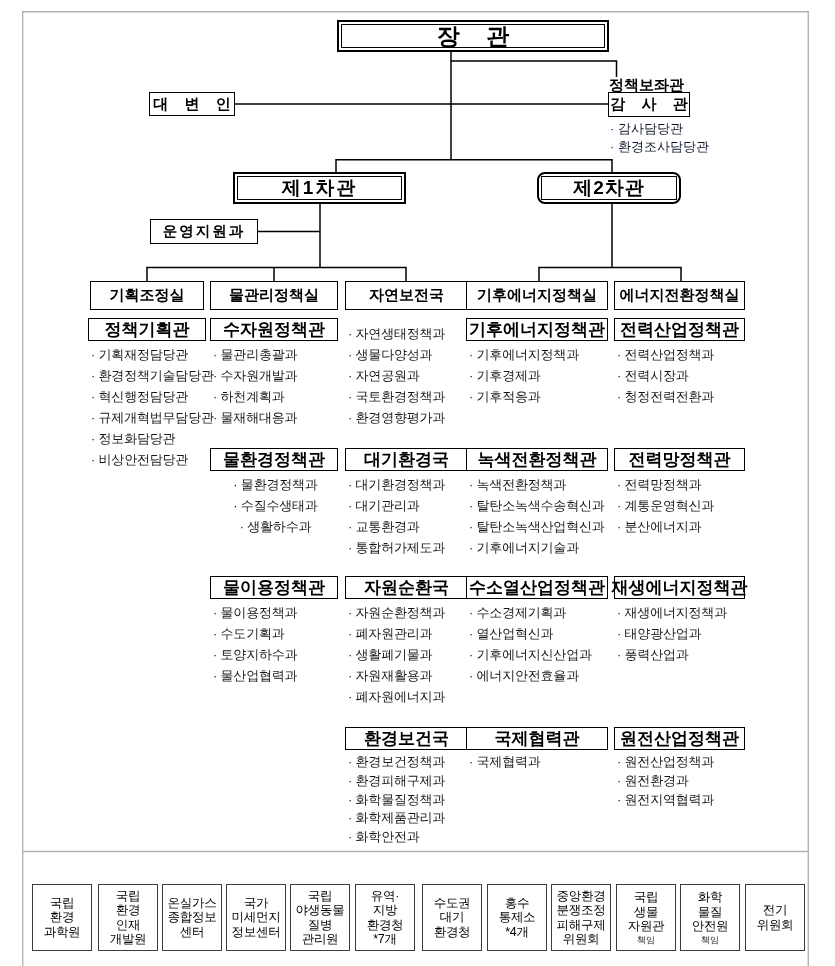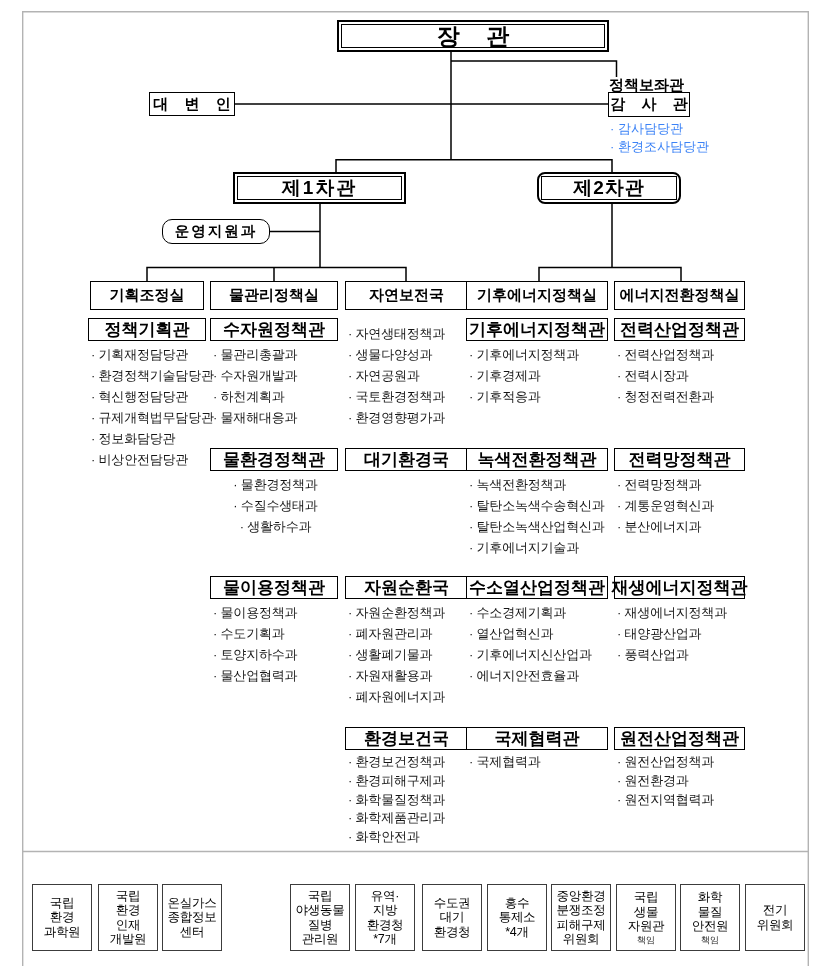--- a/index.html
+++ b/index.html
@@ -20,21 +20,21 @@
   .office{position:absolute;top:281px;height:29px;box-sizing:border-box;border:1.7px solid #000;background:#fff;
     display:flex;align-items:center;justify-content:center;font-weight:bold;font-size:15px;white-space:nowrap;}
   
   .group{position:absolute;}
   .ghead{box-sizing:border-box;border:1.6px solid #000;height:23px;width:100%;background:#fff;
     display:flex;align-items:center;justify-content:center;font-weight:bold;font-size:17px;white-space:nowrap;}
   .items{padding-top:3px;}
   .item{font-size:13px;line-height:21px;white-space:nowrap;letter-spacing:-0.2px;color:#161616;padding-left:3px;}
   .item::before{content:"· ";}
   .tight .item{line-height:18.8px;}
-  .aud-item{font-size:13px;line-height:17.5px;white-space:nowrap;color:#3b82f6;}
+  .aud-item{font-size:13px;line-height:17.5px;white-space:nowrap;color:#0f172a;}
   .aud-item::before{content:"· ";}
   
   .org{position:absolute;top:884px;width:60px;height:67px;box-sizing:border-box;border:1.5px solid #3c3c3c;background:#fff;
     display:flex;flex-direction:column;align-items:center;justify-content:center;text-align:center;}
   .org-label{font-size:12.5px;line-height:14.5px;white-space:pre-line;letter-spacing:-0.3px;}
   .note{font-size:9px;line-height:10px;margin-top:1px;color:#222;}
 </style>
 </head>
 <body>
 
@@ -81,21 +81,21 @@
     <div class="aud-item">환경조사담당관</div>
   </div>
 
   <div class="dbl" style="left:233px;top:172px;width:173px;height:32px;">
     <div class="in" style="font-size:19px;letter-spacing:2px;">제1차관</div>
   </div>
   <div class="dbl" style="left:537px;top:172px;width:144px;height:32px;border-radius:8px;">
     <div class="in" style="font-size:19px;letter-spacing:1px;">제2차관</div>
   </div>
 
-  <div class="sbox" style="left:162px;top:219px;width:108px;height:25px;font-size:14.5px;letter-spacing:2px;border-radius:10px;">
+  <div class="sbox" style="left:150px;top:219px;width:108px;height:25px;font-size:14.5px;letter-spacing:2px;">
     <span>운영지원과</span>
   </div>
 
 <div class="office" style="left: 90px; width: 114px;">기획조정실</div>
     <div class="office" style="left: 210px; width: 128px;">물관리정책실</div>
     <div class="office" style="left: 345px; width: 123px;">자연보전국</div>
     <div class="office" style="left: 466px; width: 142px;">기후에너지정책실</div>
     <div class="office" style="left: 614px; width: 131px;">에너지전환정책실</div>
     <div class="group" style="left: 88px; width: 118px; top: 318px;">
       <div class="ghead">정책기획관</div>
@@ -145,20 +145,26 @@
     <div class="group" style="left: 210px; width: 128px; top: 448px; text-align: center;">
       <div class="ghead">물환경정책관</div>
       <div class="items">
         <div class="item">물환경정책과</div>
         <div class="item">수질수생태과</div>
         <div class="item">생활하수과</div>
       </div>
     </div>
     <div class="group" style="left: 345px; width: 123px; top: 448px;">
       <div class="ghead">대기환경국</div>
+      <div class="items">
+        <div class="item">대기환경정책과</div>
+        <div class="item">대기관리과</div>
+        <div class="item">교통환경과</div>
+        <div class="item">통합허가제도과</div>
+      </div>
     </div>
     <div class="group" style="left: 466px; width: 142px; top: 448px;">
       <div class="ghead">녹색전환정책관</div>
       <div class="items">
         <div class="item">녹색전환정책과</div>
         <div class="item">탈탄소녹색수송혁신과</div>
         <div class="item">탈탄소녹색산업혁신과</div>
         <div class="item">기후에너지기술과</div>
       </div>
     </div>
@@ -239,20 +245,25 @@
       <div class="org-label">국립
 환경
 인재
 개발원</div>
     </div>
     <div class="org" style="left: 162px;">
       <div class="org-label">온실가스
 종합정보
 센터</div>
     </div>
+    <div class="org" style="left: 226px;">
+      <div class="org-label">국가
+미세먼지
+정보센터</div>
+    </div>
     <div class="org" style="left: 290px;">
       <div class="org-label">국립
 야생동물
 질병
 관리원</div>
     </div>
     <div class="org" style="left: 355px;">
       <div class="org-label">유역·
 지방
 환경청

